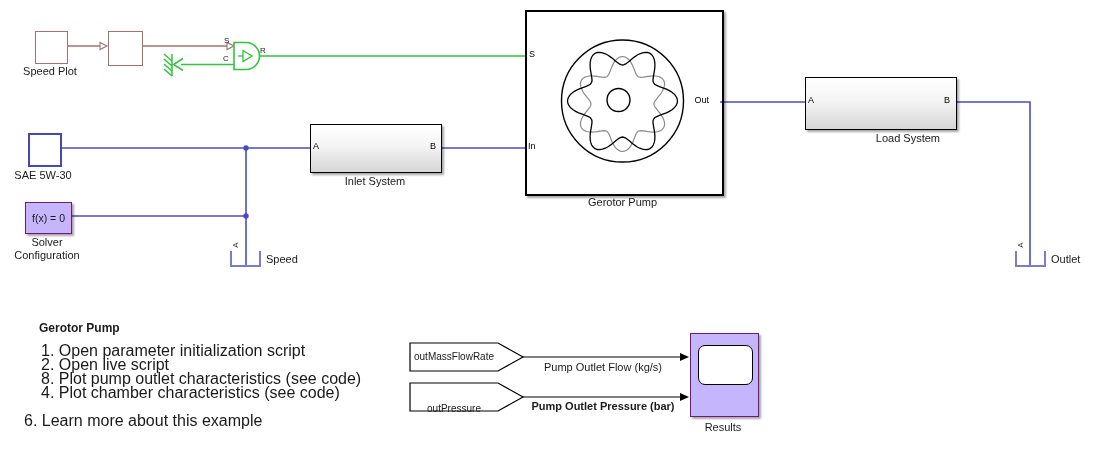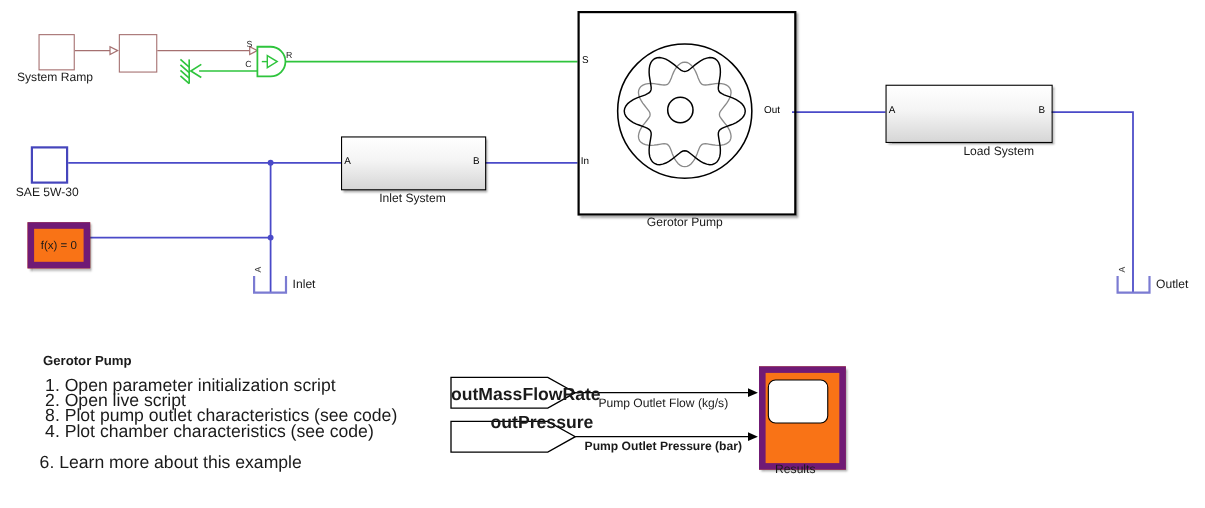--- a/index.html
+++ b/index.html
@@ -8,26 +8,26 @@
   #wires{position:absolute;left:0;top:0;z-index:1;}
   .abs{position:absolute;z-index:2;}
   .blk-label{position:absolute;z-index:3;font-size:11px;text-align:center;white-space:nowrap;color:#1a1a1a;}
   .blk-label.wrap{white-space:normal;line-height:13px;}
   .port{position:absolute;z-index:3;font-size:9px;color:#000;line-height:9px;}
   .port-sm{position:absolute;z-index:3;font-size:8px;color:#222;line-height:8px;}
   .rot-a{position:absolute;z-index:3;font-size:8px;color:#333;line-height:8px;transform:rotate(-90deg);}
   .subsys{position:absolute;z-index:2;border:1px solid #000;
           background:linear-gradient(180deg,#ffffff 0%,#f4f4f4 45%,#d6d6d6 100%);
           box-shadow:2px 2px 2px rgba(0,0,0,0.35);}
-  .simple-blk{position:absolute;z-index:2;background:#f97316;border:6px solid #701a75;
+  .simple-blk{position:absolute;z-index:2;background:#c4b5fd;border:1px solid #701a75;
           box-shadow:2px 2px 2px rgba(0,0,0,0.35);}
   .brown-blk{position:absolute;z-index:2;background:#fff;border:1.5px solid #A57070;}
   .note-item{position:absolute;z-index:3;font-size:16px;white-space:nowrap;}
   .sig-label{position:absolute;z-index:3;font-size:11px;text-align:center;white-space:nowrap;}
-  .tag-label{position:absolute;z-index:3;font-size:16px;text-align:center;white-space:nowrap;font-weight:bold;}
+  .tag-label{position:absolute;z-index:3;font-size:10px;text-align:center;white-space:nowrap;}
   #solver-expr{display:flex;align-items:center;justify-content:center;font-size:10.5px;}
   #results-screen{position:absolute;z-index:3;background:#fff;border:1.5px solid #000;border-radius:7px;}
 </style>
 </head>
 <body>
 
 <div id="canvas">
 
   <svg id="wires" width="1095" height="462" viewBox="0 0 1095 462">
 
@@ -118,33 +118,34 @@
   <span class="port" style="left:936px;top:96px;width:14px;text-align:right;">B</span>
   <span class="port" style="left:529px;top:50px;">S</span>
   <span class="port" style="left:528px;top:142px;">In</span>
   <span class="port" style="left:683px;top:96px;width:26px;text-align:right;">Out</span>
   <span class="port-sm" style="left:224px;top:37px;">S</span>
   <span class="port-sm" style="left:223px;top:55px;">C</span>
   <span class="port-sm" style="left:260px;top:47px;">R</span>
   <span class="rot-a" style="left:233px;top:241px;">A</span>
   <span class="rot-a" style="left:1018px;top:241px;">A</span>
 
-  <div class="blk-label" style="left:5px;top:65px;width:90px;">System Ramp</div>
+  <div class="blk-label" style="left:5px;top:65px;width:90px;">Speed Plot</div>
   <div class="blk-label" style="left:3px;top:169px;width:80px;">SAE 5W-30</div>
+  <div class="blk-label wrap" style="left:7px;top:236px;width:80px;">Solver Configuration</div>
   <div class="blk-label" style="left:315px;top:175px;width:120px;">Inlet System</div>
   <div class="blk-label" style="left:562px;top:196px;width:121px;">Gerotor Pump</div>
   <div class="blk-label" style="left:820px;top:132px;width:120px;text-align:right;">Load System</div>
   <div class="blk-label" style="left:663px;top:421px;width:120px;">Results</div>
-  <div class="blk-label" style="left:266px;top:253px;width:50px;text-align:left;">Inlet</div>
+  <div class="blk-label" style="left:266px;top:253px;width:50px;text-align:left;">Speed</div>
   <div class="blk-label" style="left:1051px;top:253px;width:50px;text-align:left;">Outlet</div>
   <div class="tag-label" style="left:410px;top:351px;width:88px;">outMassFlowRate</div>
-  <div class="tag-label" style="left:410px;top:376px;width:88px;padding-left:36px;">outPressure</div>
+  <div class="tag-label" style="left:410px;top:403px;width:88px;">outPressure</div>
   <div class="sig-label" style="left:521px;top:361px;width:164px;">Pump Outlet Flow (kg/s)</div>
   <div class="sig-label" style="left:521px;top:400px;width:164px;font-weight:bold;">Pump Outlet Pressure (bar)</div>
 
   <div class="abs" style="left:39px;top:321px;font-size:12px;font-weight:bold;white-space:nowrap;">Gerotor Pump</div>
   <div class="note-item" style="left:41px;top:342px;">1. Open parameter initialization script</div>
   <div class="note-item" style="left:41px;top:356px;">2. Open live script</div>
   <div class="note-item" style="left:41px;top:370px;">8. Plot pump outlet characteristics (see code)</div>
   <div class="note-item" style="left:41px;top:384px;">4. Plot chamber characteristics (see code)</div>
-  <div class="note-item" style="left:36px;top:412px;">6. Learn more about this example</div>
+  <div class="note-item" style="left:24px;top:412px;">6. Learn more about this example</div>
 
 </div>
 
 </body></html>

